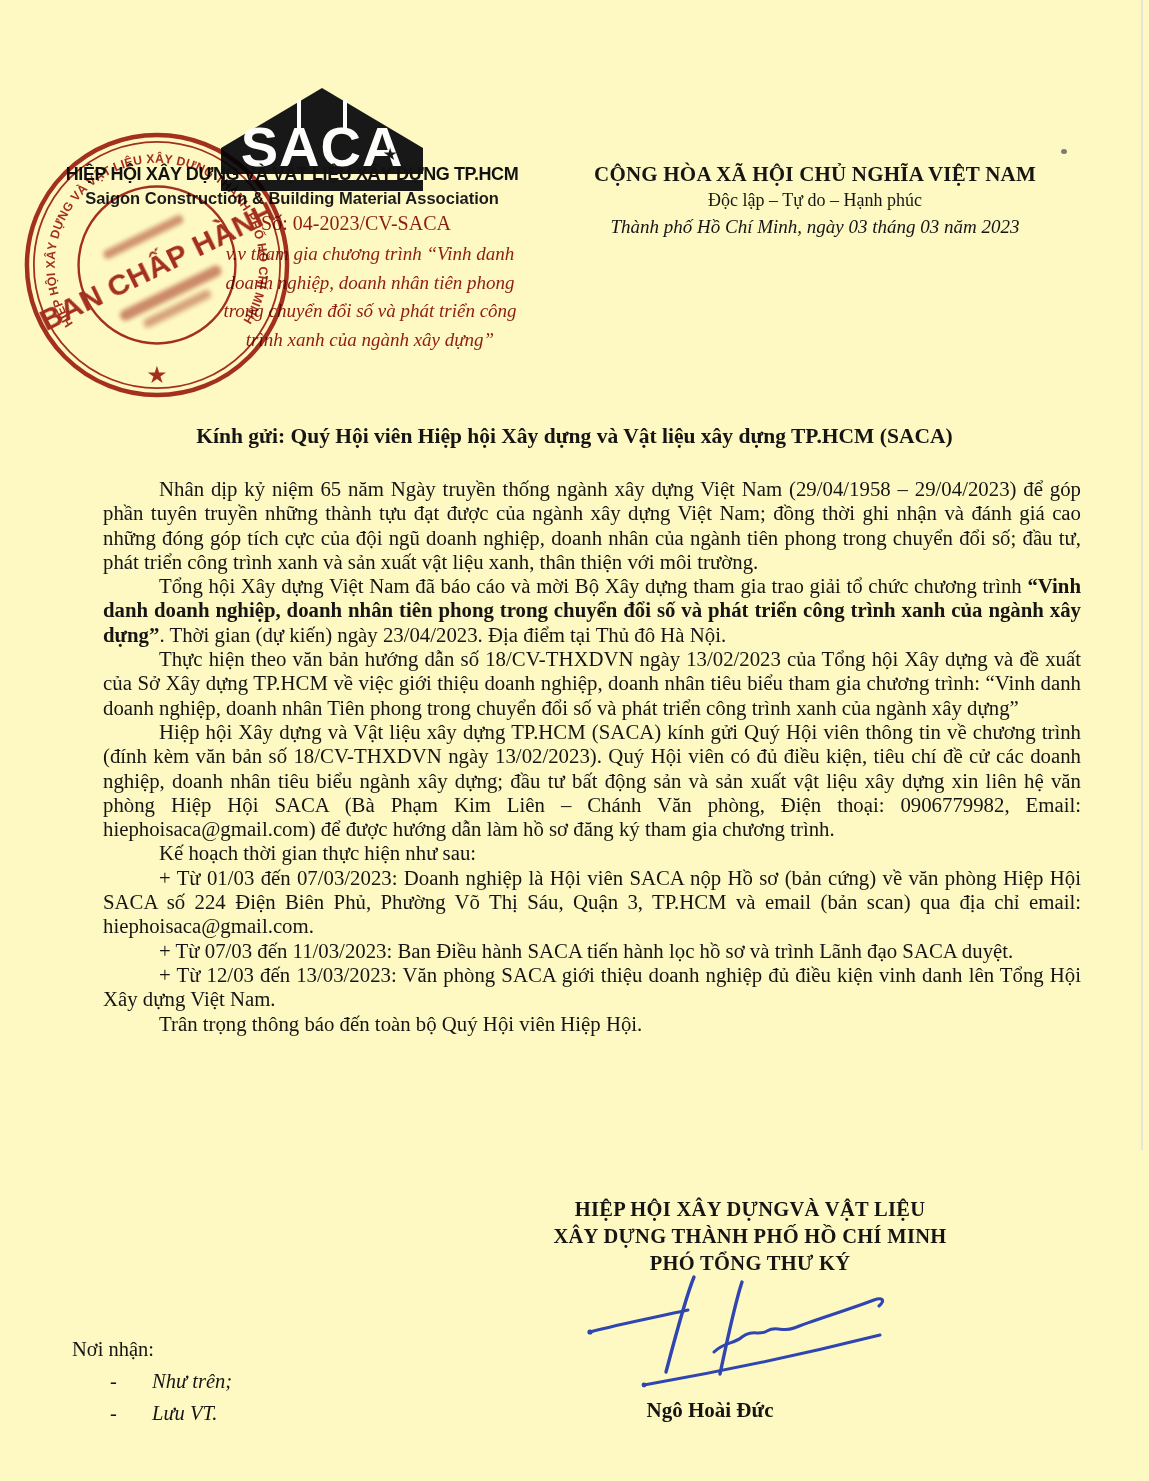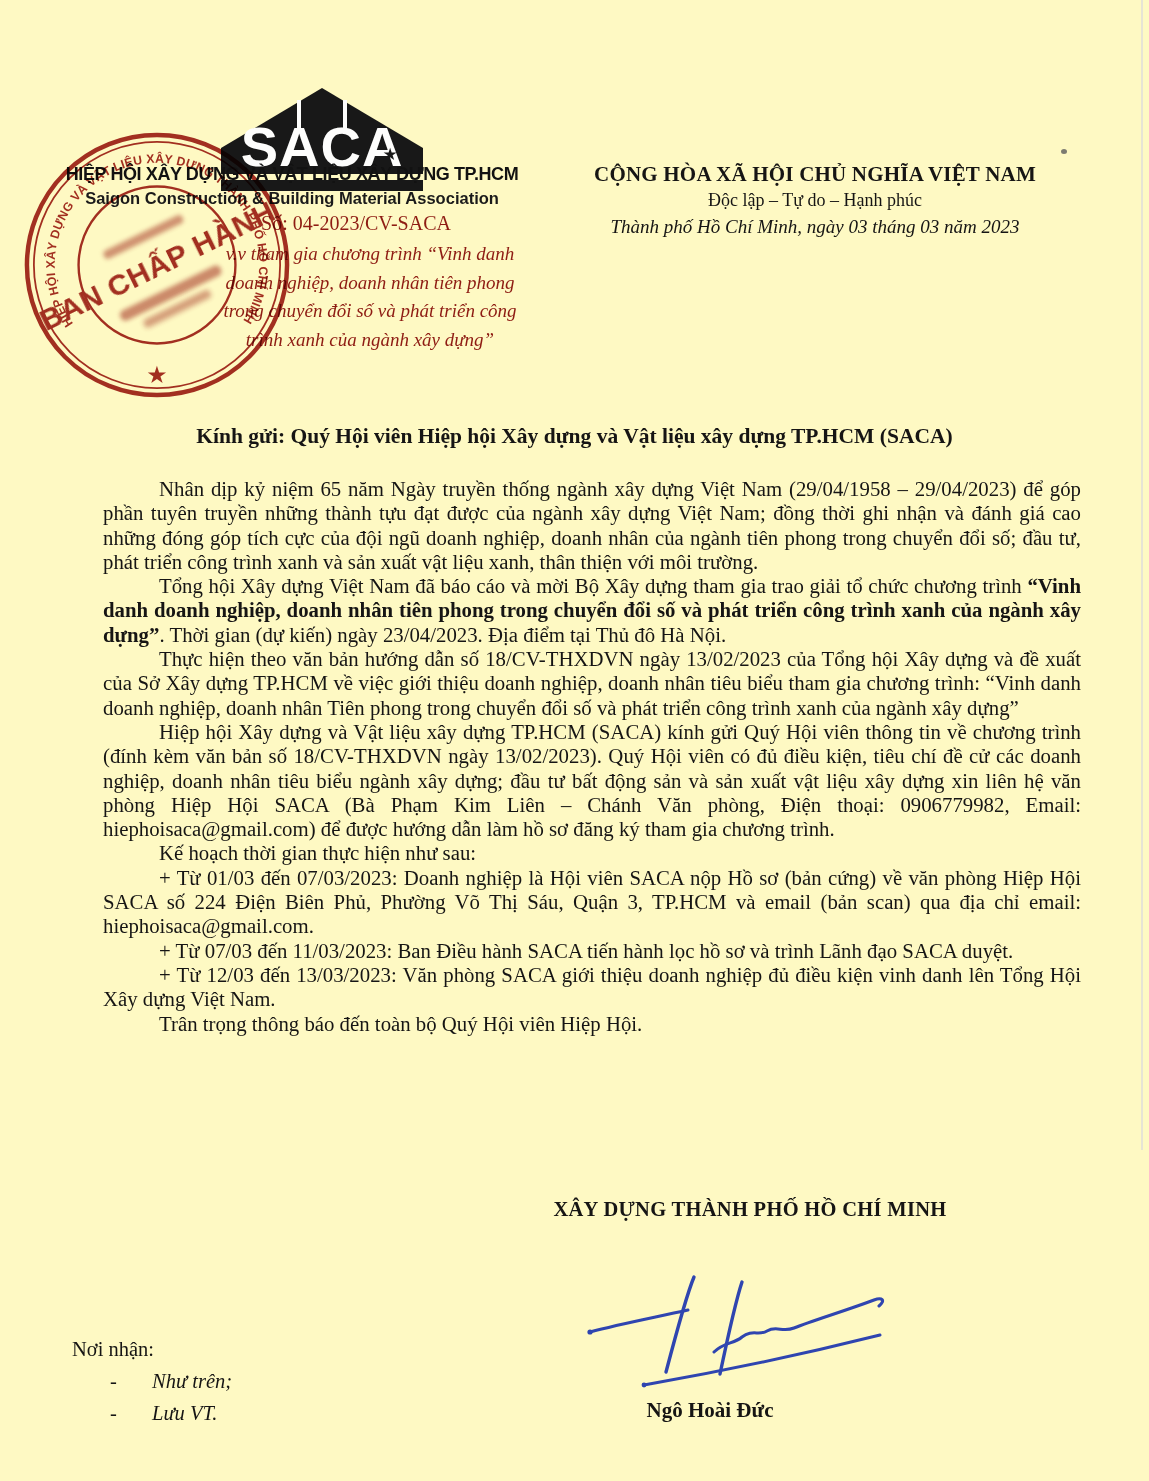--- a/index.html
+++ b/index.html
@@ -129,21 +129,23 @@
     <p>Thực hiện theo văn bản hướng dẫn số 18/CV-THXDVN ngày 13/02/2023 của Tổng hội Xây dựng và đề xuất của Sở Xây dựng TP.HCM về việc giới thiệu doanh nghiệp, doanh nhân tiêu biểu tham gia chương trình: “Vinh danh doanh nghiệp, doanh nhân Tiên phong trong chuyển đổi số và phát triển công trình xanh của ngành xây dựng”</p>
     <p>Hiệp hội Xây dựng và Vật liệu xây dựng TP.HCM (SACA) kính gửi Quý Hội viên thông tin về chương trình (đính kèm văn bản số 18/CV-THXDVN ngày 13/02/2023). Quý Hội viên có đủ điều kiện, tiêu chí đề cử các doanh nghiệp, doanh nhân tiêu biểu ngành xây dựng; đầu tư bất động sản và sản xuất vật liệu xây dựng xin liên hệ văn phòng Hiệp Hội SACA (Bà Phạm Kim Liên – Chánh Văn phòng, Điện thoại: 0906779982, Email: hiephoisaca@gmail.com) để được hướng dẫn làm hồ sơ đăng ký tham gia chương trình.</p>
     <p>Kế hoạch thời gian thực hiện như sau:</p>
     <p>+ Từ 01/03 đến 07/03/2023: Doanh nghiệp là Hội viên SACA nộp Hồ sơ (bản cứng) về văn phòng Hiệp Hội SACA số 224 Điện Biên Phủ, Phường Võ Thị Sáu, Quận 3, TP.HCM và email (bản scan) qua địa chỉ email: hiephoisaca@gmail.com.</p>
     <p>+ Từ 07/03 đến 11/03/2023: Ban Điều hành SACA tiến hành lọc hồ sơ và trình Lãnh đạo SACA duyệt.</p>
     <p>+ Từ 12/03 đến 13/03/2023: Văn phòng SACA giới thiệu doanh nghiệp đủ điều kiện vinh danh lên Tổng Hội Xây dựng Việt Nam.</p>
     <p>Trân trọng thông báo đến toàn bộ Quý Hội viên Hiệp Hội.</p>
   </div>
 
   <div class="sig-block">
+    <div>HIỆP HỘI XÂY DỰNGVÀ VẬT LIỆU</div>
     <div>XÂY DỰNG THÀNH PHỐ HỒ CHÍ MINH</div>
+    <div>PHÓ TỔNG THƯ KÝ</div>
   </div>
 
   <svg class="sig-ink" viewBox="0 0 360 128" aria-hidden="true">
     <g fill="none" stroke="#2f45b0" stroke-linecap="round" stroke-linejoin="round">
       <circle cx="22" cy="60" r="2.6" fill="#2f45b0" stroke="none"></circle>
       <path stroke-width="3" d="M22,60 C52,52 84,46 120,38"></path>
       <path stroke-width="3.4" d="M98,100 C108,62 118,24 126,5"></path>
       <path stroke-width="3.4" d="M152,102 C160,64 168,28 174,10"></path>
       <path stroke-width="3" d="M146,80 C156,70 166,72 174,65 C184,57 191,64 199,59 C209,53 214,61 226,56 C246,48 274,40 306,28 C314,25 318,28 311,34"></path>
       <circle cx="76" cy="113" r="2.4" fill="#2f45b0" stroke="none"></circle>

